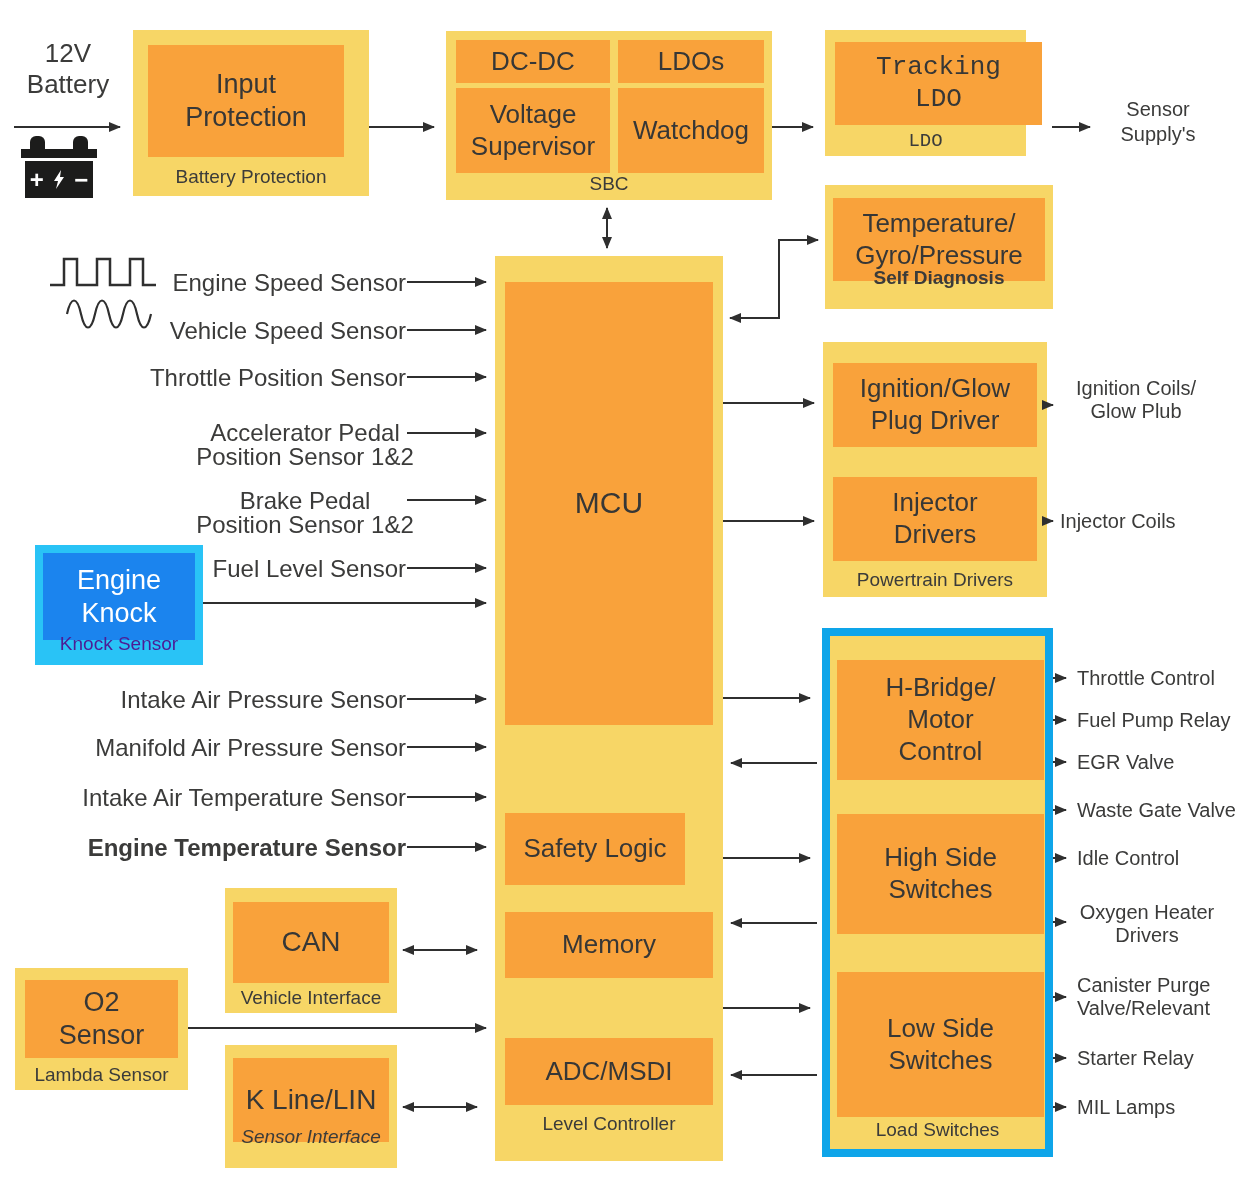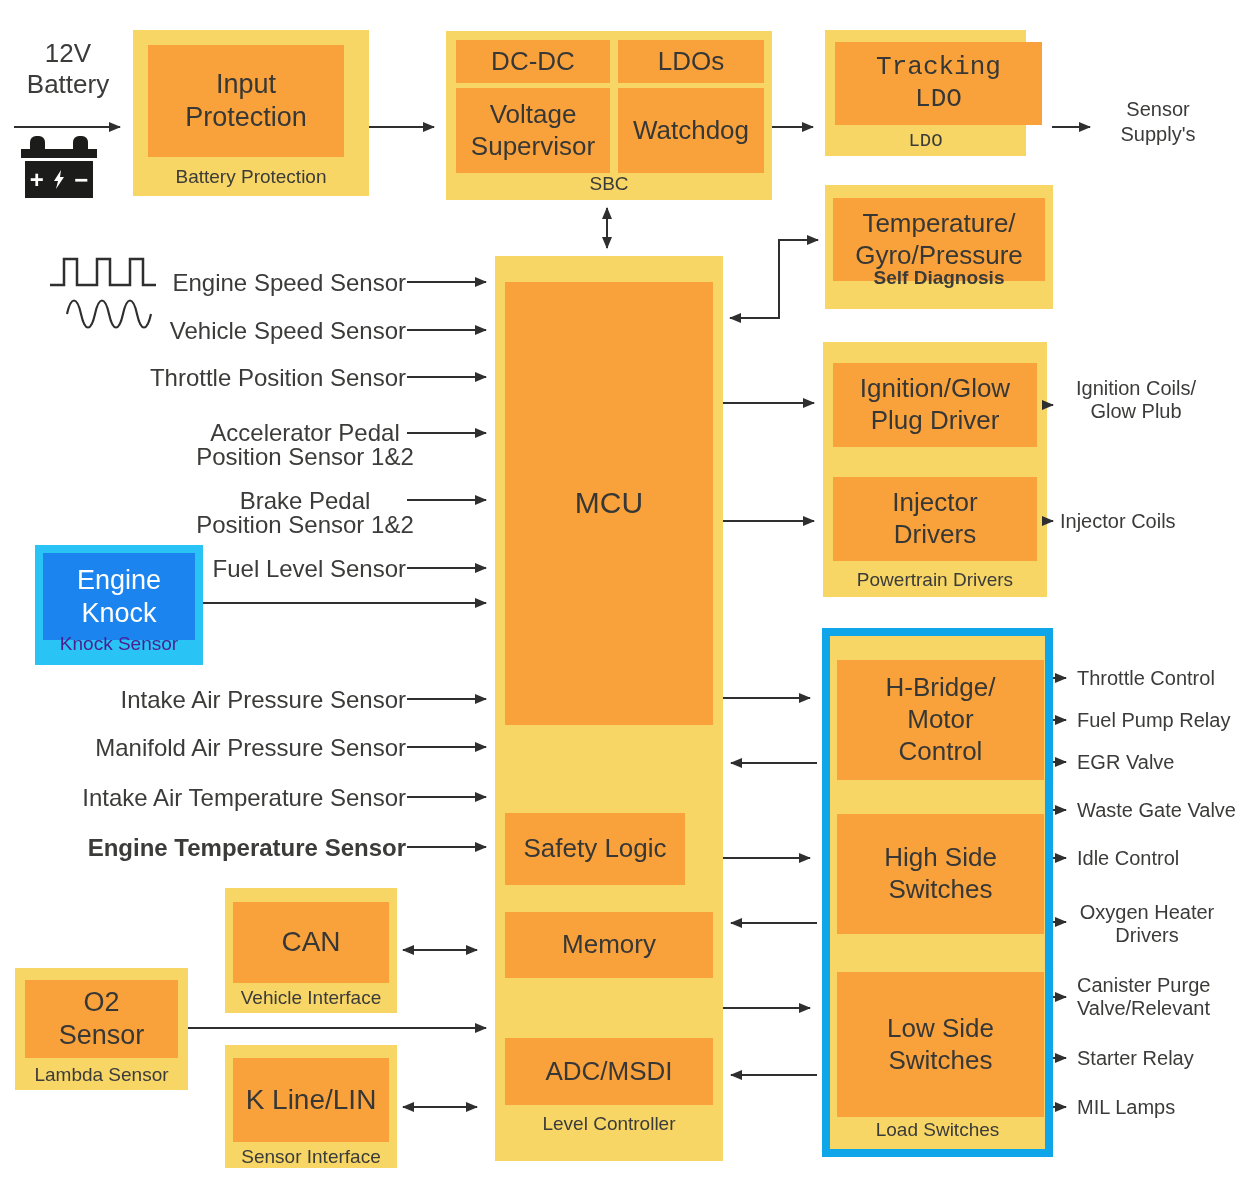--- a/index.html
+++ b/index.html
@@ -103,21 +103,21 @@
     <div class="clabel" style="bottom:4px;">Lambda Sensor</div>
   </div>
 
   <div class="container" style="left:225px;top:888px;width:172px;height:125px;">
     <div class="block" style="left:8px;top:14px;width:156px;height:81px;font-size:28px;">CAN</div>
     <div class="clabel" style="bottom:4px;">Vehicle Interface</div>
   </div>
 
   <div class="container" style="left:225px;top:1045px;width:172px;height:123px;">
     <div class="block" style="left:8px;top:13px;width:156px;height:84px;font-size:28px;">K Line/LIN</div>
-    <div class="clabel" style="bottom:0;">Sensor Interface</div>
+    <div class="clabel" style="bottom:20px;font-style:italic;">Sensor Interface</div>
   </div>
 
   <div class="container" style="left:823px;top:342px;width:224px;height:255px;">
     <div class="block" style="left:10px;top:21px;width:204px;height:84px;">Ignition/Glow
 Plug Driver</div>
     <div class="block" style="left:10px;top:135px;width:204px;height:84px;">Injector
 Drivers</div>
     <div class="clabel" style="bottom:6px;">Powertrain Drivers</div>
   </div>
   <div class="out-label center" style="left:1062px;top:377px;width:148px;">Ignition Coils/

